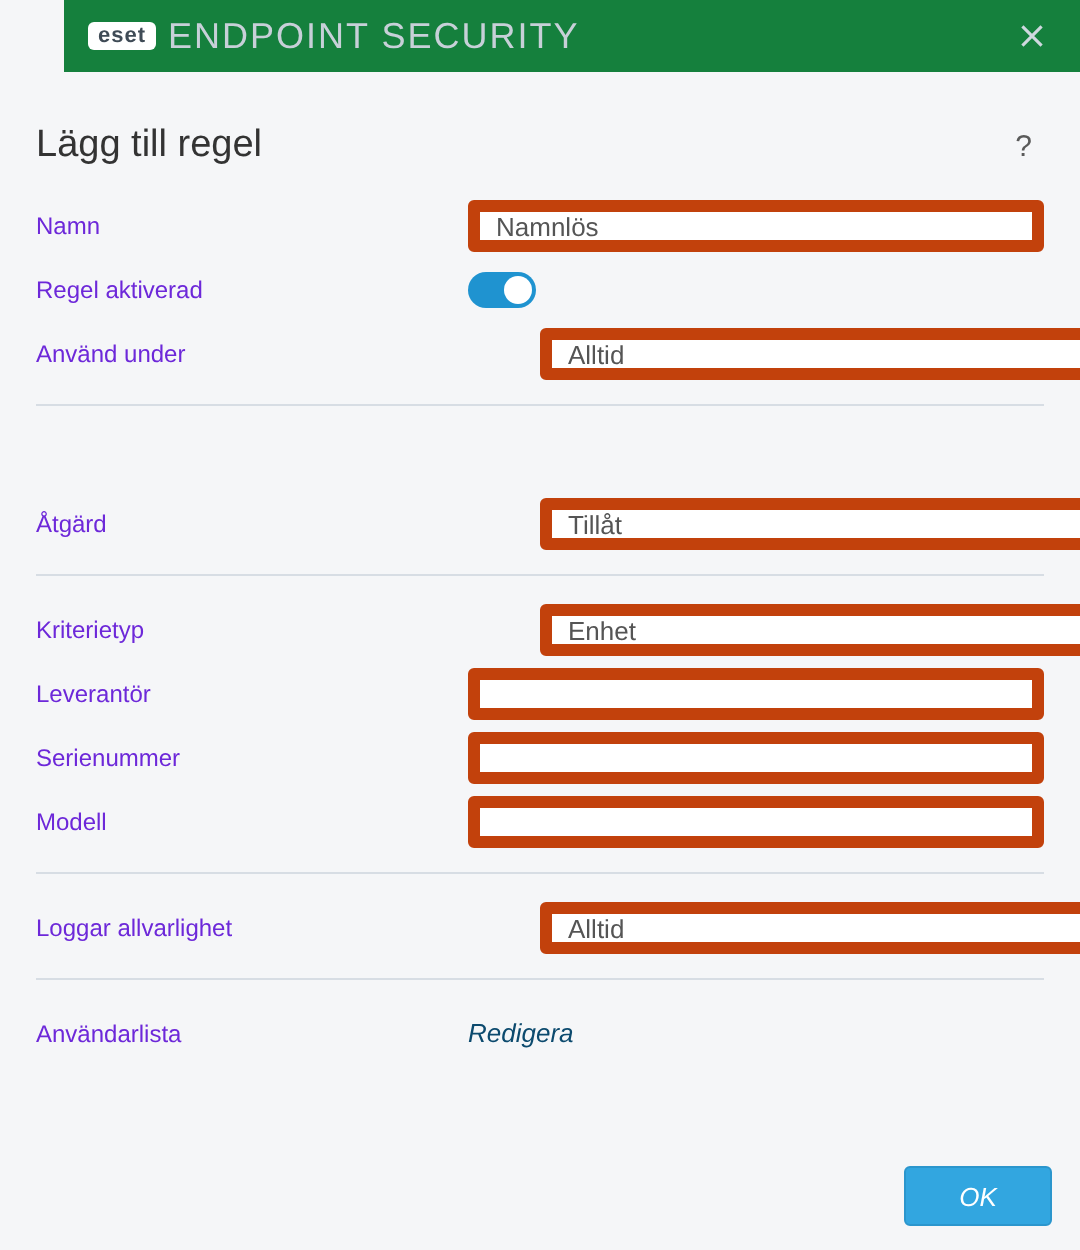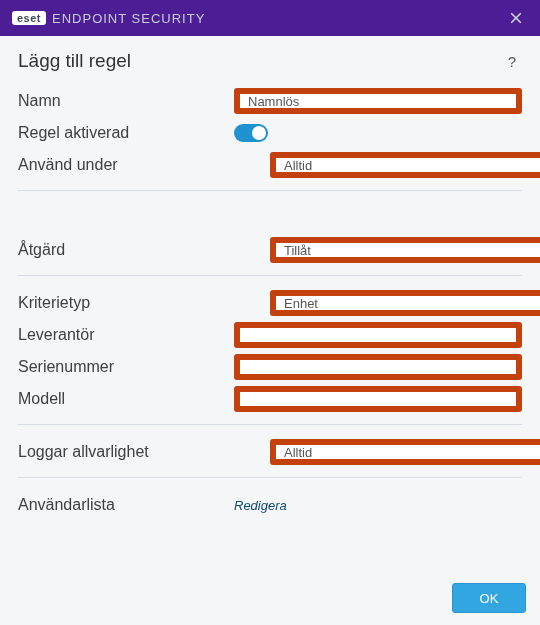--- a/index.html
+++ b/index.html
@@ -1,23 +1,24 @@
 <!DOCTYPE html>
 <html><head>
 <meta charset="utf-8">
 <style>
   * { box-sizing: border-box; margin: 0; padding: 0; font-family: "Segoe UI", Arial, sans-serif; }
   body { width: 540px; height: 625px; background: #f5f6f8; overflow: hidden; }
   .titlebar {
     height: 36px;
-    background: #4c1d95;
+    background: #15803d;
     display: flex;
     align-items: center;
     padding: 0 12px;
     color: #d6dde3;
+    margin-left: 32px;
   }
   .titlebar .logo {
     display: flex;
     align-items: center;
     gap: 6px;
     font-size: 12px;
     letter-spacing: 1px;
     flex: 1;
   }
   .titlebar .logo .eset-badge {
@@ -25,35 +26,35 @@
     color: #3f4b56;
     border-radius: 3px;
     font-weight: 700;
     font-size: 11px;
     padding: 1px 5px;
     letter-spacing: 0.5px;
   }
   .titlebar .logo .product {
     font-weight: 300;
     color: #c7d0d8;
-    font-size: 13px;
+    font-size: 18px;
   }
   .titlebar .close {
     width: 24px;
     height: 24px;
     display: flex;
     align-items: center;
     justify-content: center;
     cursor: pointer;
     color: #cfd8df;
   }
   .titlebar .close svg { width: 12px; height: 12px; }
 
   .content {
-    padding: 14px 18px;
+    padding: 26px 18px;
     color: #4a4a4a;
   }
   .header-row {
     display: flex;
     align-items: center;
     justify-content: space-between;
     margin-bottom: 14px;
   }
   .page-title {
     font-size: 19px;
@@ -67,22 +68,22 @@
     padding: 2px 6px;
   }
   .form-row {
     display: flex;
     align-items: center;
     height: 30px;
     margin-bottom: 2px;
   }
   .form-row .label {
     width: 216px;
-    font-size: 16px;
-    color: #404040;
+    font-size: 12px;
+    color: #6d28d9;
   }
   .form-row .control {
     flex: 1;
   }
   input[type=text] {
     width: 100%;
     height: 26px;
     border: 6px solid #c2410c;
     border-radius: 3px;
     background: #fff;
@@ -153,20 +154,21 @@
   }
   .ok-btn {
     background: #32a6e0;
     color: #fff;
     border: 1px solid #2b96cd;
     border-radius: 3px;
     width: 74px;
     height: 30px;
     font-size: 13px;
     cursor: pointer;
+    font-style: italic;
   }
 </style>
 </head>
 <body>
 
 <div class="titlebar">
   <div class="logo">
     <span class="eset-badge">eset</span>
     <span class="product">ENDPOINT SECURITY</span>
   </div>

